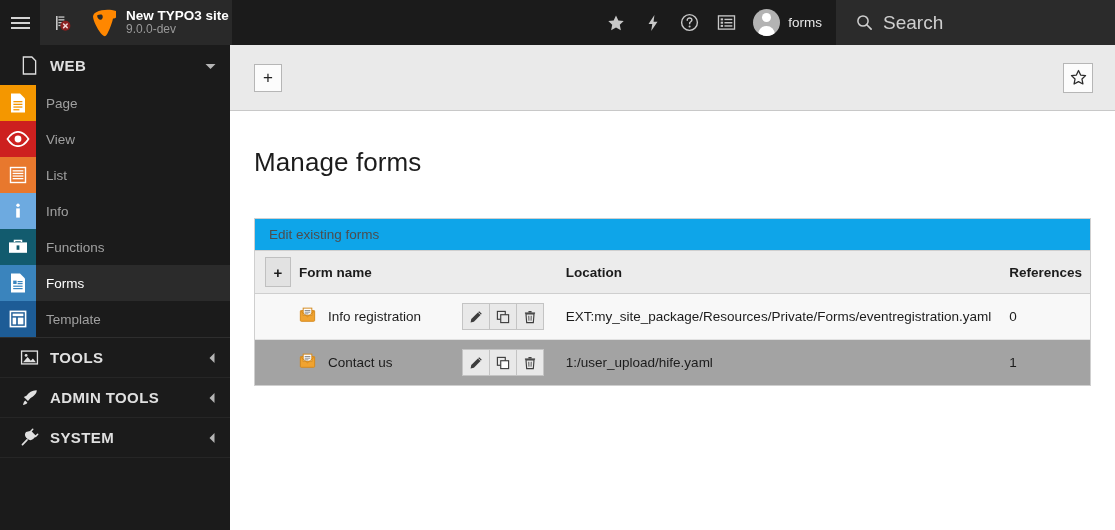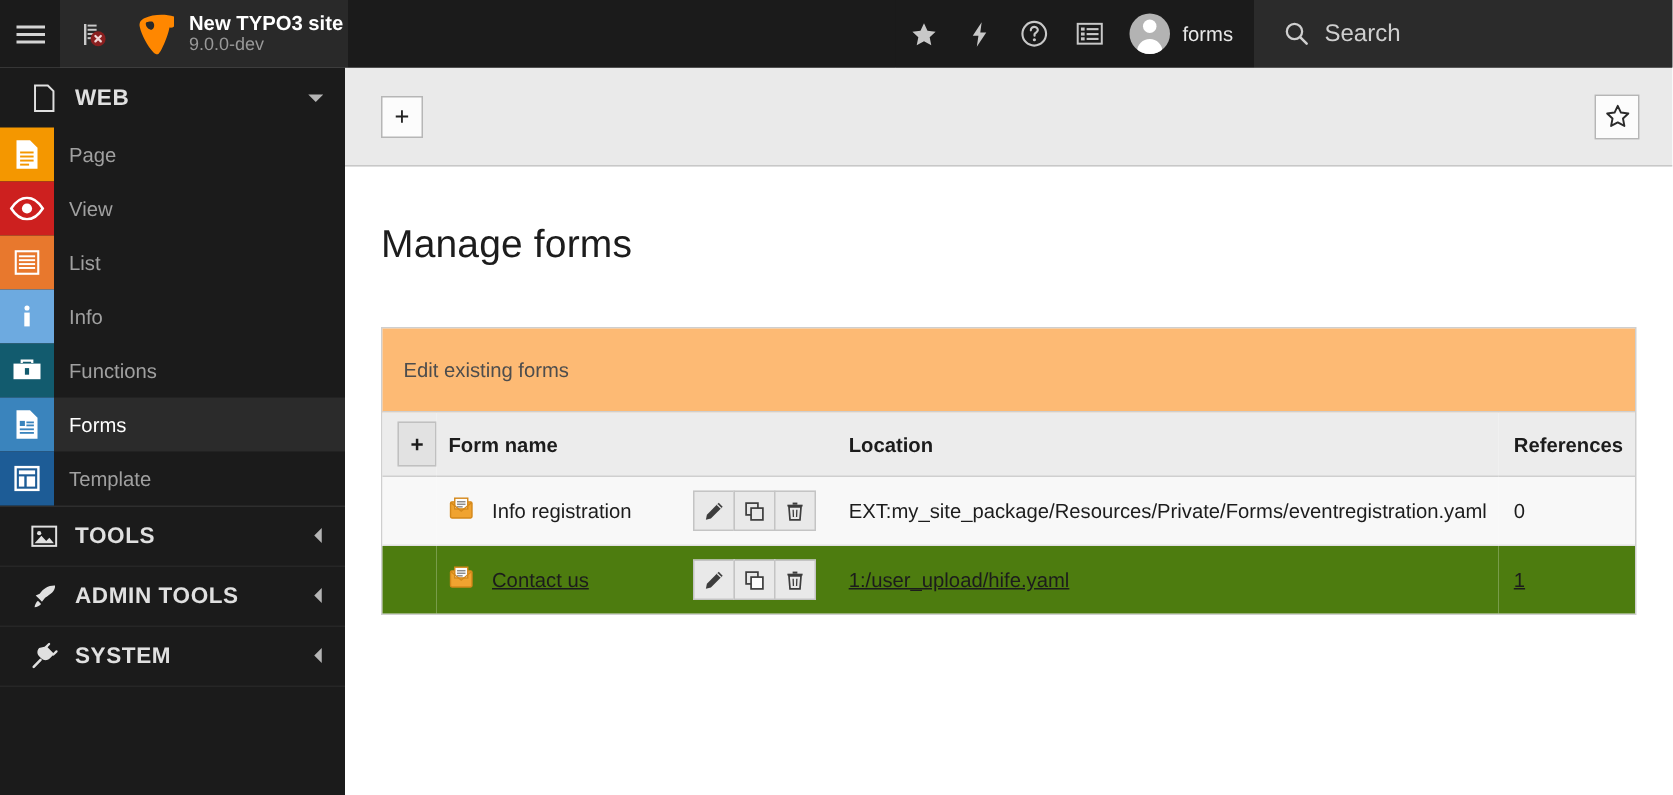--- a/index.html
+++ b/index.html
@@ -59,21 +59,21 @@
   }
   .tb-user .avatar .body {
     position: absolute; bottom: 0px; width: 17px; height: 10px;
     border-radius: 9px 9px 0 0; background: #fff;
   }
   .tb-user .uname { color: #e8e8e8; font-size: 13.5px; }
   .tb-search {
     width: 279px; background: #2b2b2b; display: flex; align-items: center;
     gap: 10px; padding-left: 20px; cursor: text;
   }
-  .tb-search .stxt { color: #cfcfcf; font-size: 16px; }
+  .tb-search .stxt { color: #cfcfcf; font-size: 19px; }
 
   
   .sidebar {
     position: absolute; top: 45px; left: 0; width: 230px; height: 485px;
     background: #1b1b1b; overflow: hidden;
   }
   .sb-section {
     height: 40px; display: flex; align-items: center; padding-left: 14px;
     color: #e0e0e0; font-size: 15px; font-weight: bold;
     letter-spacing: .4px; cursor: pointer; position: relative;
@@ -120,22 +120,22 @@
   .page-title {
     font-size: 26px; font-weight: normal; color: #1c1c1c; letter-spacing: .1px;
   }
 
   
   .panel {
     margin-top: 40px; border: 1px solid #cfcfcf; background: #fff;
     width: 837px;
   }
   .panel-head {
-    background: #fdba74; border-bottom: 1px solid #cfcfcf;
-    padding: 20px 14px; font-size: 13.5px; color: #4d4d4d;
+    background: #0ea5e9; border-bottom: 1px solid #cfcfcf;
+    padding: 8px 14px; font-size: 13.5px; color: #4d4d4d;
   }
   table.forms-table { width: 100%; border-collapse: collapse; }
   table.forms-table thead th {
     background: #ececec; border-bottom: 1px solid #cfcfcf;
     font-size: 13.5px; color: #1c1c1c; font-weight: bold;
     text-align: left; padding: 10px 8px; vertical-align: middle;
     white-space: nowrap;
   }
   th.col-plus { width: 36px; padding: 6px 0 6px 10px !important; }
   th.col-name { width: 300px; }
@@ -145,21 +145,21 @@
     width: 26px; height: 30px; border: 1px solid #c0c0c0; background: #e2e2e2;
     display: flex; align-items: center; justify-content: center;
     font-size: 15px; color: #1c1c1c; cursor: pointer; line-height: 1;
   }
   table.forms-table tbody td {
     border-bottom: 1px solid #e2e2e2; font-size: 13.5px; color: #1c1c1c;
     padding: 9px 8px; vertical-align: middle;
   }
   tbody tr:last-child td { border-bottom: none; }
   tbody tr.odd td { background: #f8f8f8; }
-  tbody tr.even td { background: #4d7c0f; text-decoration: underline; }
+  tbody tr.even td { background: #a3a3a3; }
   .namecell { display: flex; align-items: center; gap: 12px; }
   .namecell .ftitle { color: #1c1c1c; }
   .actions { display: flex; }
   .act-btn {
     width: 28px; height: 27px; border: 1px solid #c4c4c4;
     background: #e9e9e9; display: flex; align-items: center;
     justify-content: center; cursor: pointer; margin-left: -1px;
   }
   .act-btn:first-child { margin-left: 0; }
   .td-actions { width: 96px; padding-left: 0 !important; }

